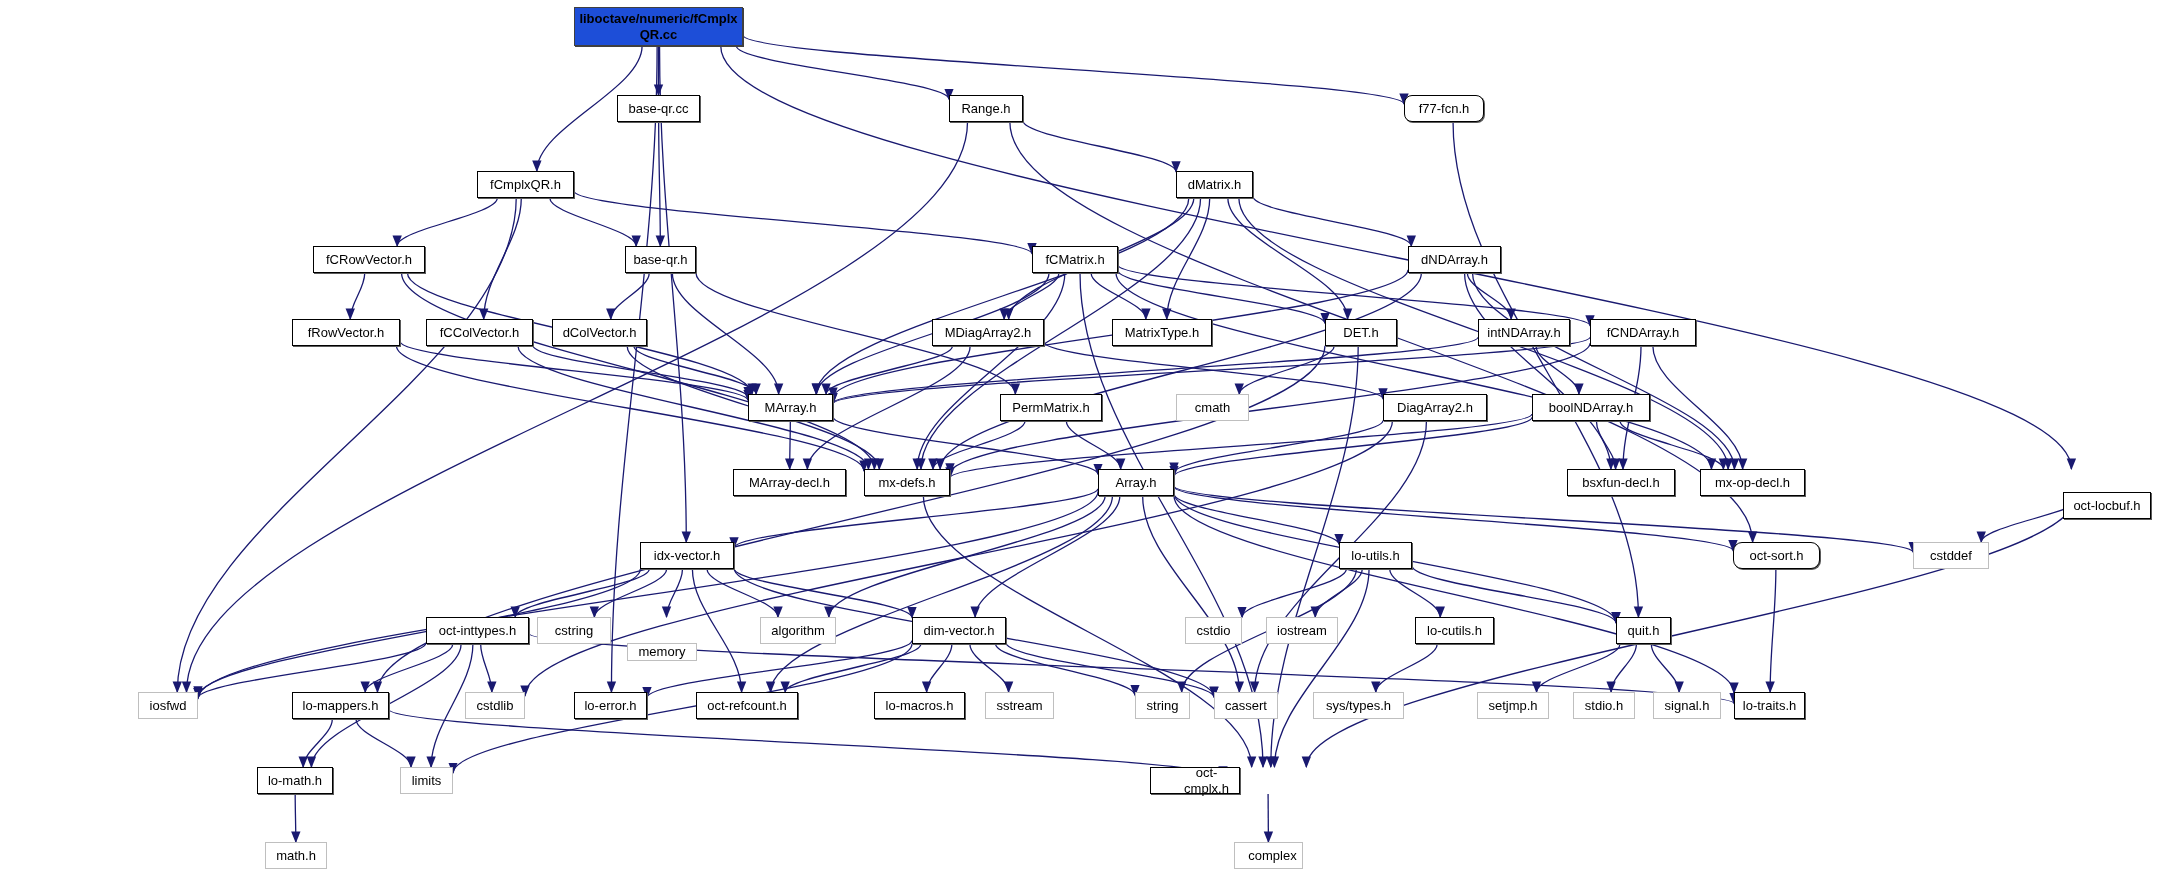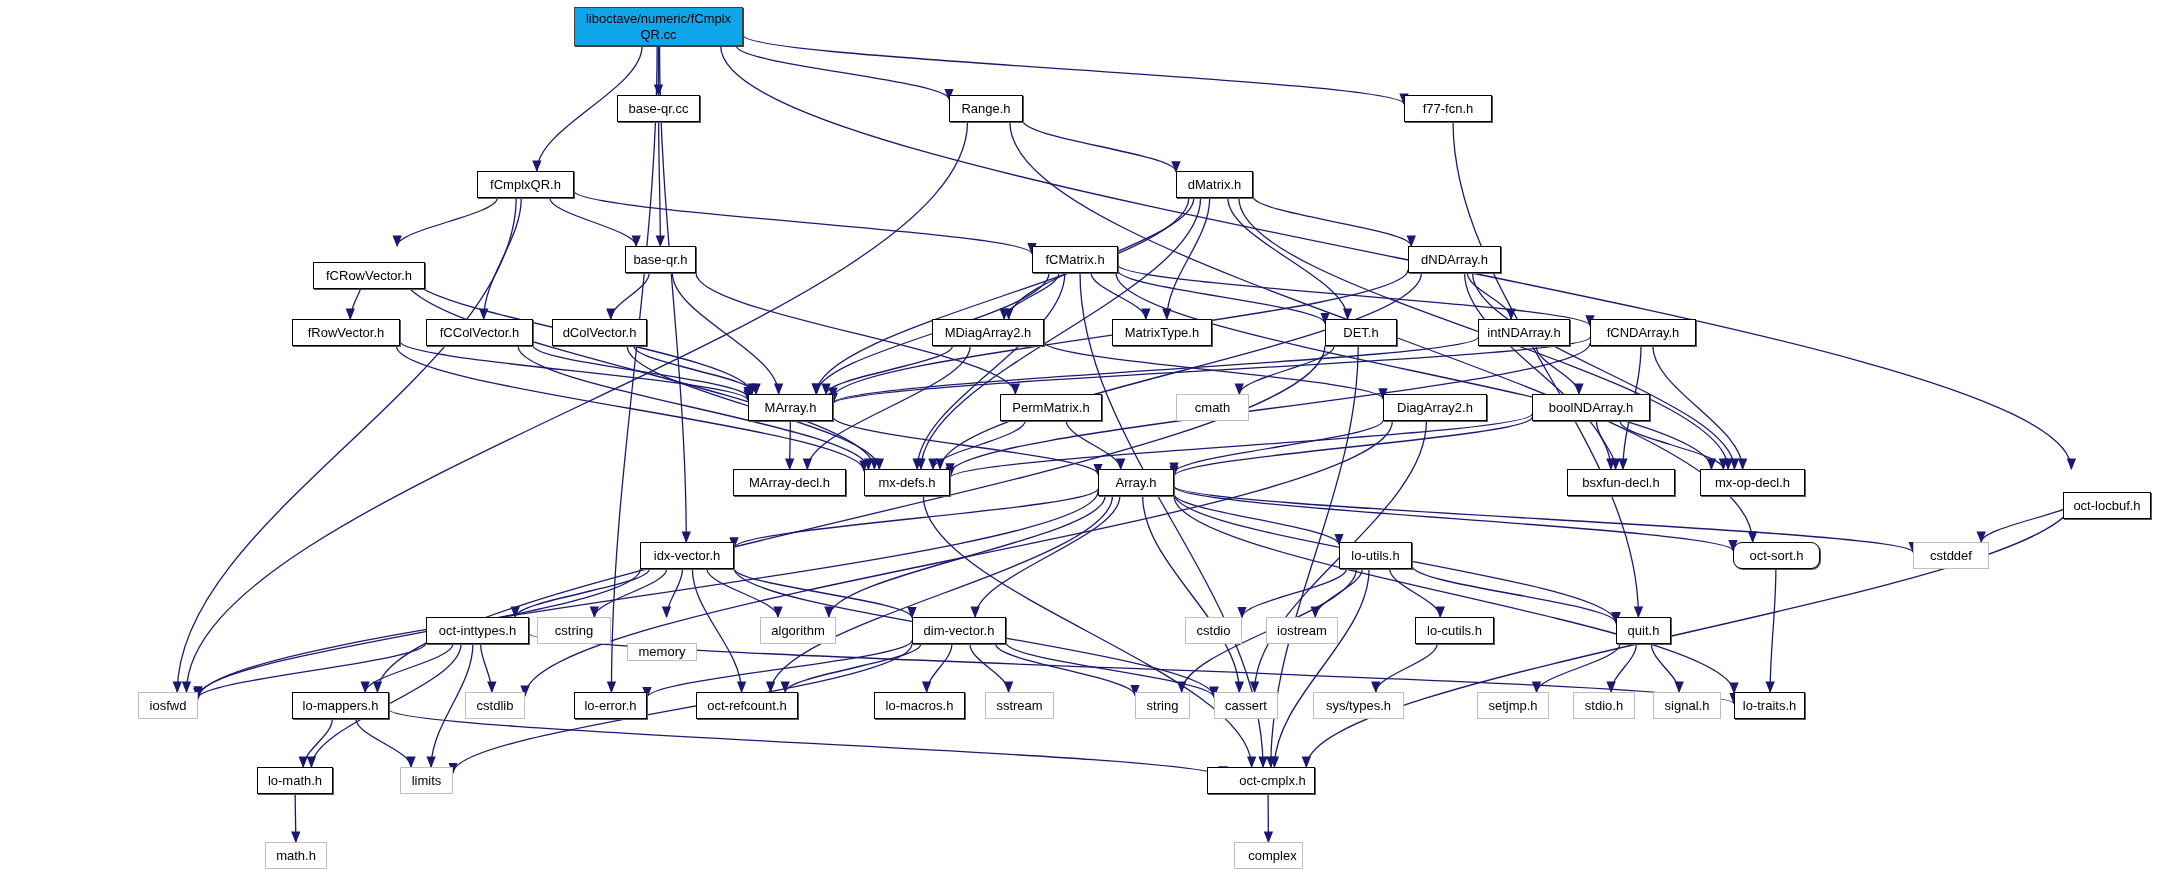--- a/index.html
+++ b/index.html
@@ -6,21 +6,21 @@
   body { width: 2169px; height: 873px; position: relative; overflow: hidden;
          font-family: "Liberation Sans", "DejaVu Sans", sans-serif; }
   #graph { position: absolute; left: 0; top: 0; width: 2169px; height: 873px; }
   #edges { position: absolute; left: 0; top: 0; }
   .node { position: absolute; box-sizing: border-box; background: #ffffff;
           border: 1px solid #000000; box-shadow: 1px 1px 0 #5a5a5a;
           display: flex; align-items: center; justify-content: center;
           font-size: 13px; color: #000000; text-align: center; line-height: 16px;
           white-space: pre-line; cursor: pointer; }
   .node.system { border-color: #bfbfbf; box-shadow: none; }
-  .node.root { background: #0ea5e9; border-color: #404040; box-shadow: 1px 1px 0 #404040; cursor: default; }
+  .node.root { background: #1d4ed8; border-color: #404040; box-shadow: 1px 1px 0 #404040; cursor: default; font-weight: bold; }
 </style>
 </head>
 <body>
 
 <div id="graph">
   <svg id="edges" width="2169" height="873">
     <defs>
       <marker id="arrow" viewBox="0 0 10 10" refX="9" refY="5" markerWidth="9" markerHeight="9" orient="auto-start-reverse">
         <path d="M0,1 L10,5 L0,9 z" fill="#191970"></path>
       </marker>
@@ -147,24 +147,24 @@
       <path d="M355.98,719 C355.98,735.8 411.02,750.2 411.02,767" fill="none" stroke="#191970" stroke-width="1.3" marker-end="url(#arrow)"></path>
       <path d="M389,709.4218328840971 C389,733.0256064690027 1223,753.2574123989218 1223,776.8611859838275" fill="none" stroke="#191970" stroke-width="1.3" marker-end="url(#arrow)"></path>
       <path d="M295.18,794 C295.18,810.8 295.82,825.2 295.82,842" fill="none" stroke="#191970" stroke-width="1.3" marker-end="url(#arrow)"></path>
       <path d="M1268.09,794 C1268.09,810.8 1268.41,825.2 1268.41,842" fill="none" stroke="#191970" stroke-width="1.3" marker-end="url(#arrow)"></path>
     </svg>
   <div id="nodes">
       <div class="node root" style="left: 574px; top: 7px; width: 169px; height: 39px;">liboctave/numeric/fCmplx
 QR.cc</div>
       <div class="node" style="left: 617px; top: 95px; width: 83px; height: 27px;">base-qr.cc</div>
       <div class="node" style="left: 949px; top: 95px; width: 74px; height: 27px; text-align: right;">Range.h</div>
-      <div class="node" style="left: 1404px; top: 95px; width: 88px; height: 27px;">f77-fcn.h</div>
+      <div class="node" style="left: 1404px; top: 95px; width: 80px; height: 27px; border-radius: 8px;">f77-fcn.h</div>
       <div class="node" style="left: 477px; top: 171px; width: 97px; height: 27px;">fCmplxQR.h</div>
       <div class="node" style="left: 1176px; top: 171px; width: 77px; height: 27px;">dMatrix.h</div>
-      <div class="node" style="left: 313px; top: 246px; width: 112px; height: 27px; margin-top: 16px;">fCRowVector.h</div>
+      <div class="node" style="left: 313px; top: 246px; width: 112px; height: 27px;">fCRowVector.h</div>
       <div class="node" style="left: 625px; top: 246px; width: 71px; height: 27px;">base-qr.h</div>
       <div class="node" style="left: 1032px; top: 246px; width: 86px; height: 27px;">fCMatrix.h</div>
       <div class="node" style="left: 1408px; top: 246px; width: 93px; height: 27px;">dNDArray.h</div>
       <div class="node" style="left: 292px; top: 319px; width: 108px; height: 27px;">fRowVector.h</div>
       <div class="node" style="left: 426px; top: 319px; width: 107px; height: 27px;">fCColVector.h</div>
       <div class="node" style="left: 552px; top: 319px; width: 95px; height: 27px;">dColVector.h</div>
       <div class="node" style="left: 932px; top: 319px; width: 112px; height: 27px;">MDiagArray2.h</div>
       <div class="node" style="left: 1112px; top: 319px; width: 100px; height: 27px;">MatrixType.h</div>
       <div class="node" style="left: 1325px; top: 319px; width: 72px; height: 27px;">DET.h</div>
       <div class="node" style="left: 1478px; top: 319px; width: 92px; height: 27px;">intNDArray.h</div>
@@ -202,17 +202,17 @@
       <div class="node system" style="left: 985px; top: 692px; width: 69px; height: 27px;">sstream</div>
       <div class="node system" style="left: 1135px; top: 692px; width: 55px; height: 27px;">string</div>
       <div class="node system" style="left: 1214px; top: 692px; width: 64px; height: 27px;">cassert</div>
       <div class="node system" style="left: 1313px; top: 692px; width: 91px; height: 27px;">sys/types.h</div>
       <div class="node system" style="left: 1477px; top: 692px; width: 72px; height: 27px;">setjmp.h</div>
       <div class="node system" style="left: 1573px; top: 692px; width: 62px; height: 27px; text-align: right;">stdio.h</div>
       <div class="node system" style="left: 1653px; top: 692px; width: 68px; height: 27px;">signal.h</div>
       <div class="node" style="left: 1734px; top: 692px; width: 71px; height: 27px;">lo-traits.h</div>
       <div class="node" style="left: 257px; top: 767px; width: 76px; height: 27px;">lo-math.h</div>
       <div class="node system" style="left: 400px; top: 767px; width: 53px; height: 27px;">limits</div>
-      <div class="node" style="left: 1207px; top: 767px; width: 108px; height: 27px; padding-left: 23px;">oct-cmplx.h</div>
+      <div class="node" style="left: 1150px; top: 767px; width: 90px; height: 27px; padding-left: 23px;">oct-cmplx.h</div>
       <div class="node system" style="left: 265px; top: 842px; width: 62px; height: 27px;">math.h</div>
       <div class="node system" style="left: 1234px; top: 842px; width: 69px; height: 27px; padding-left: 8px;">complex</div>
     </div>
 </div>
 
 </body></html>

